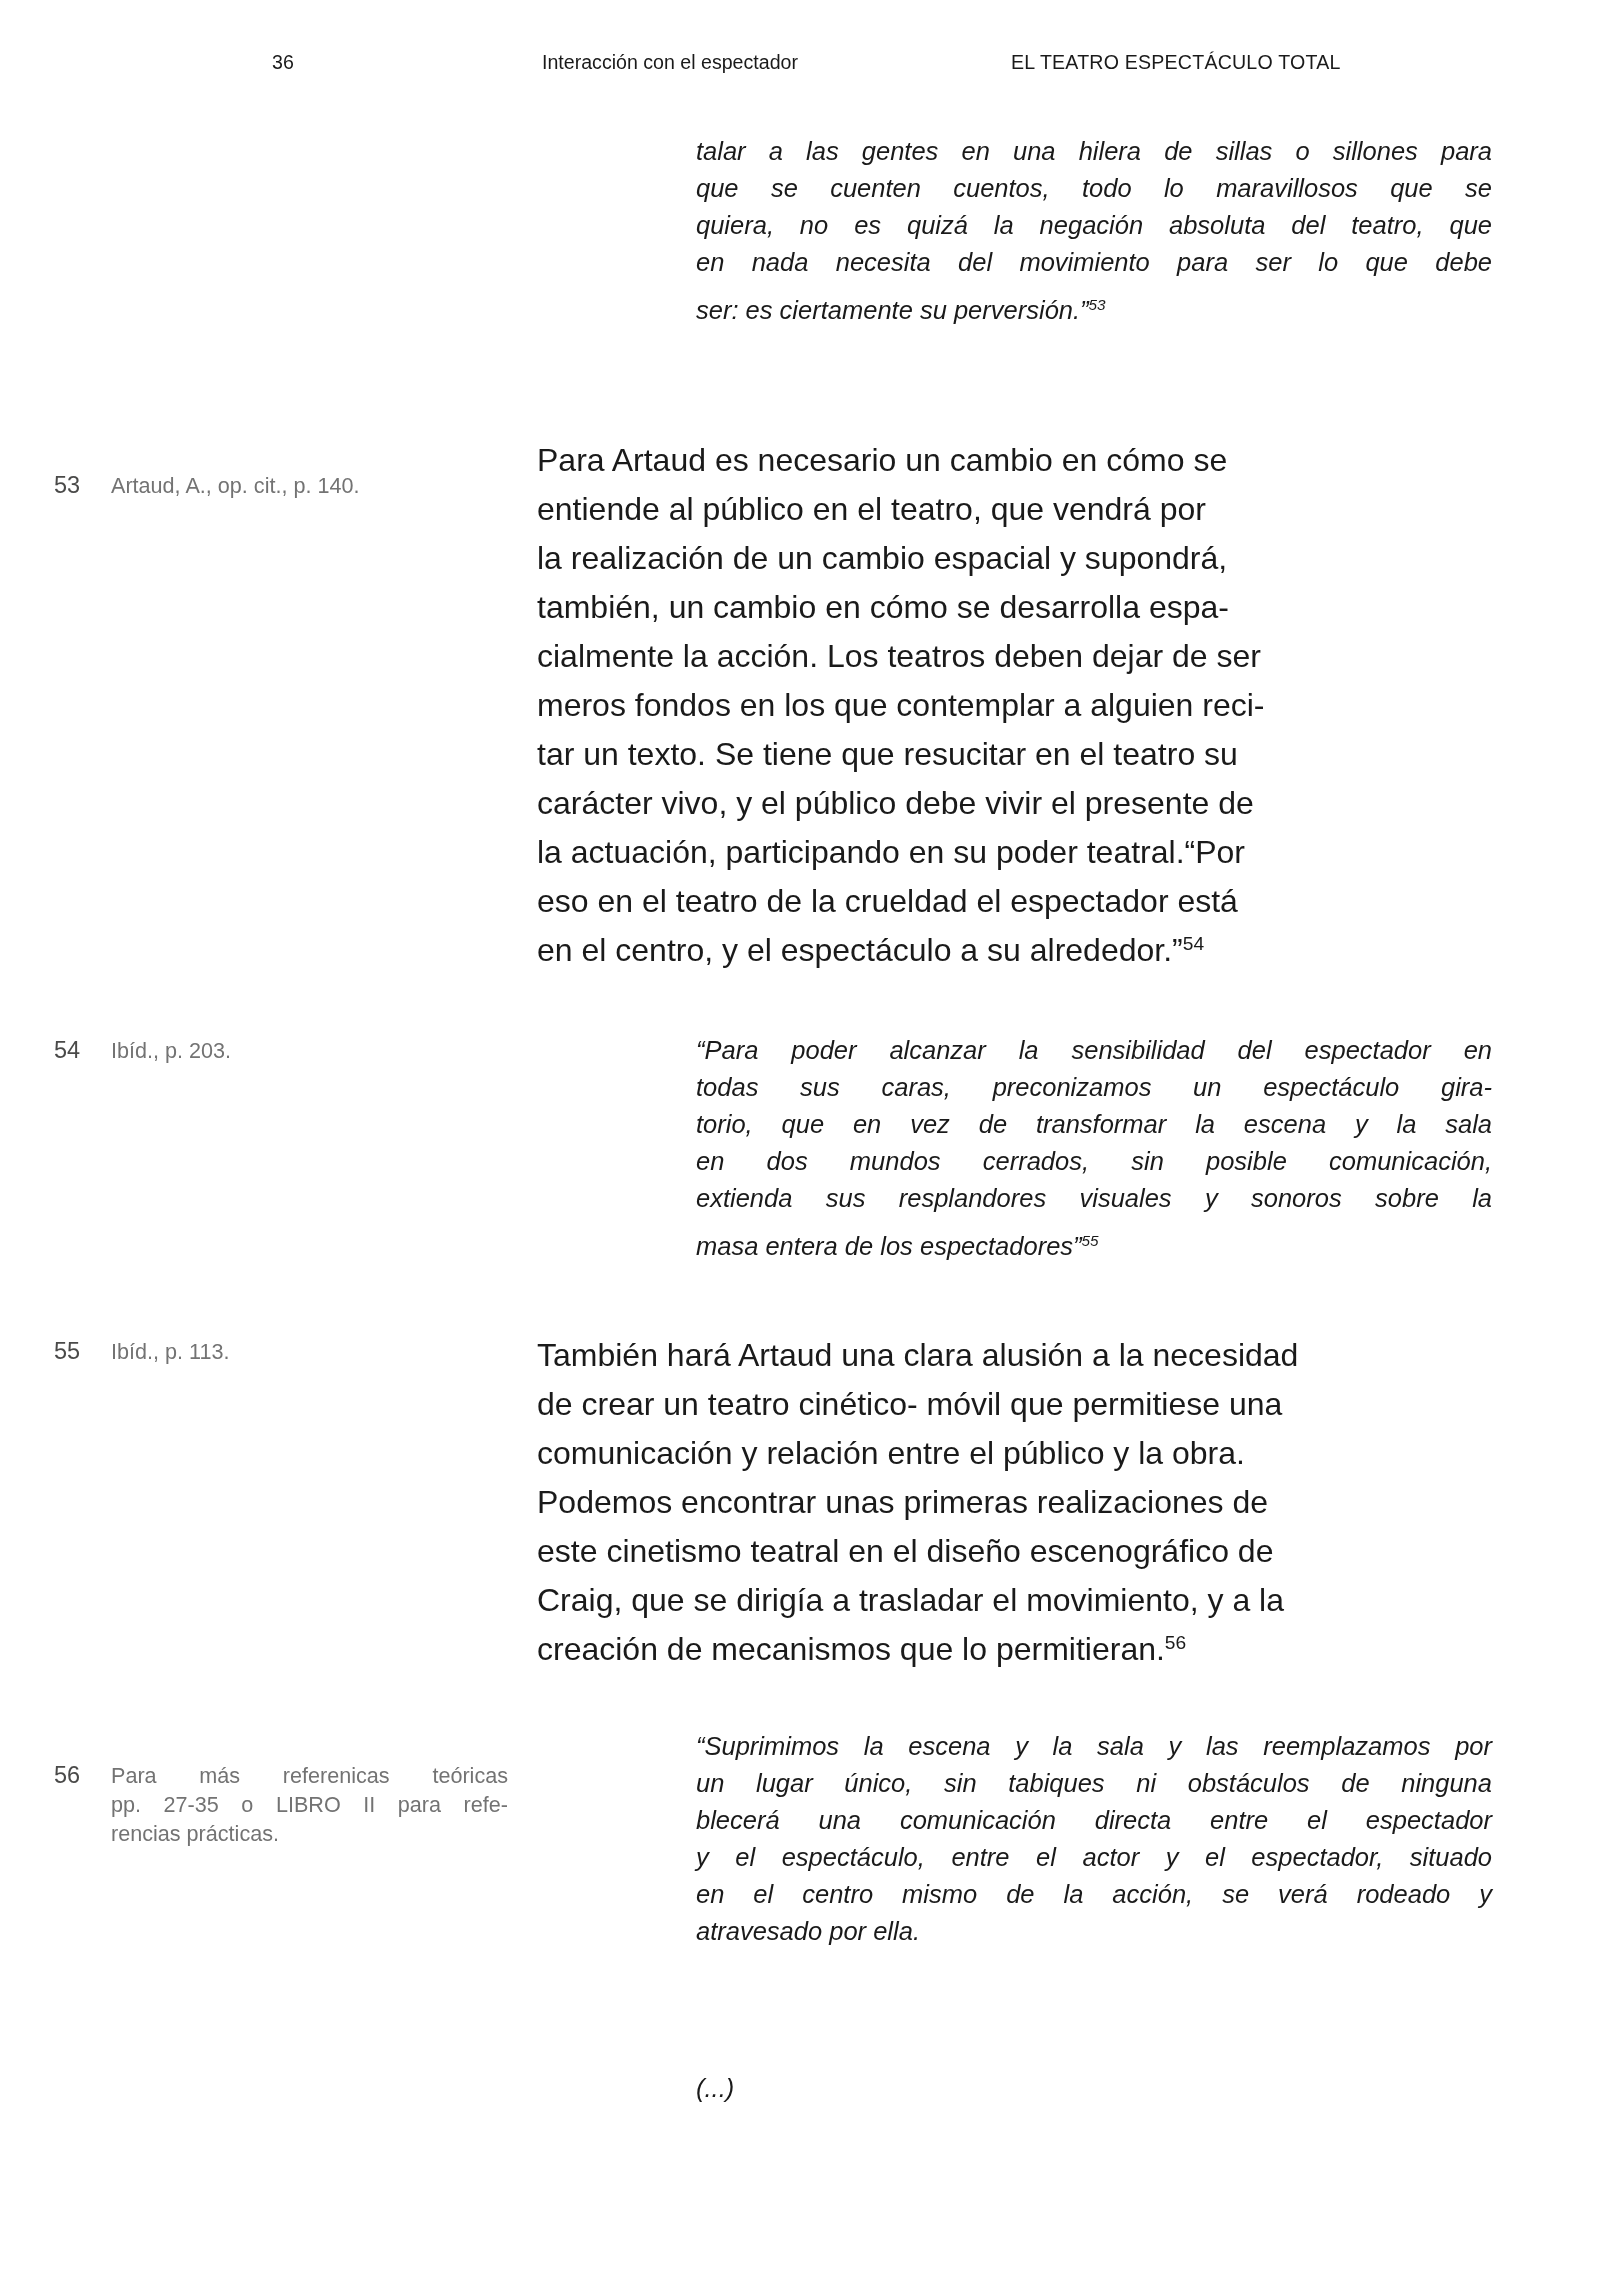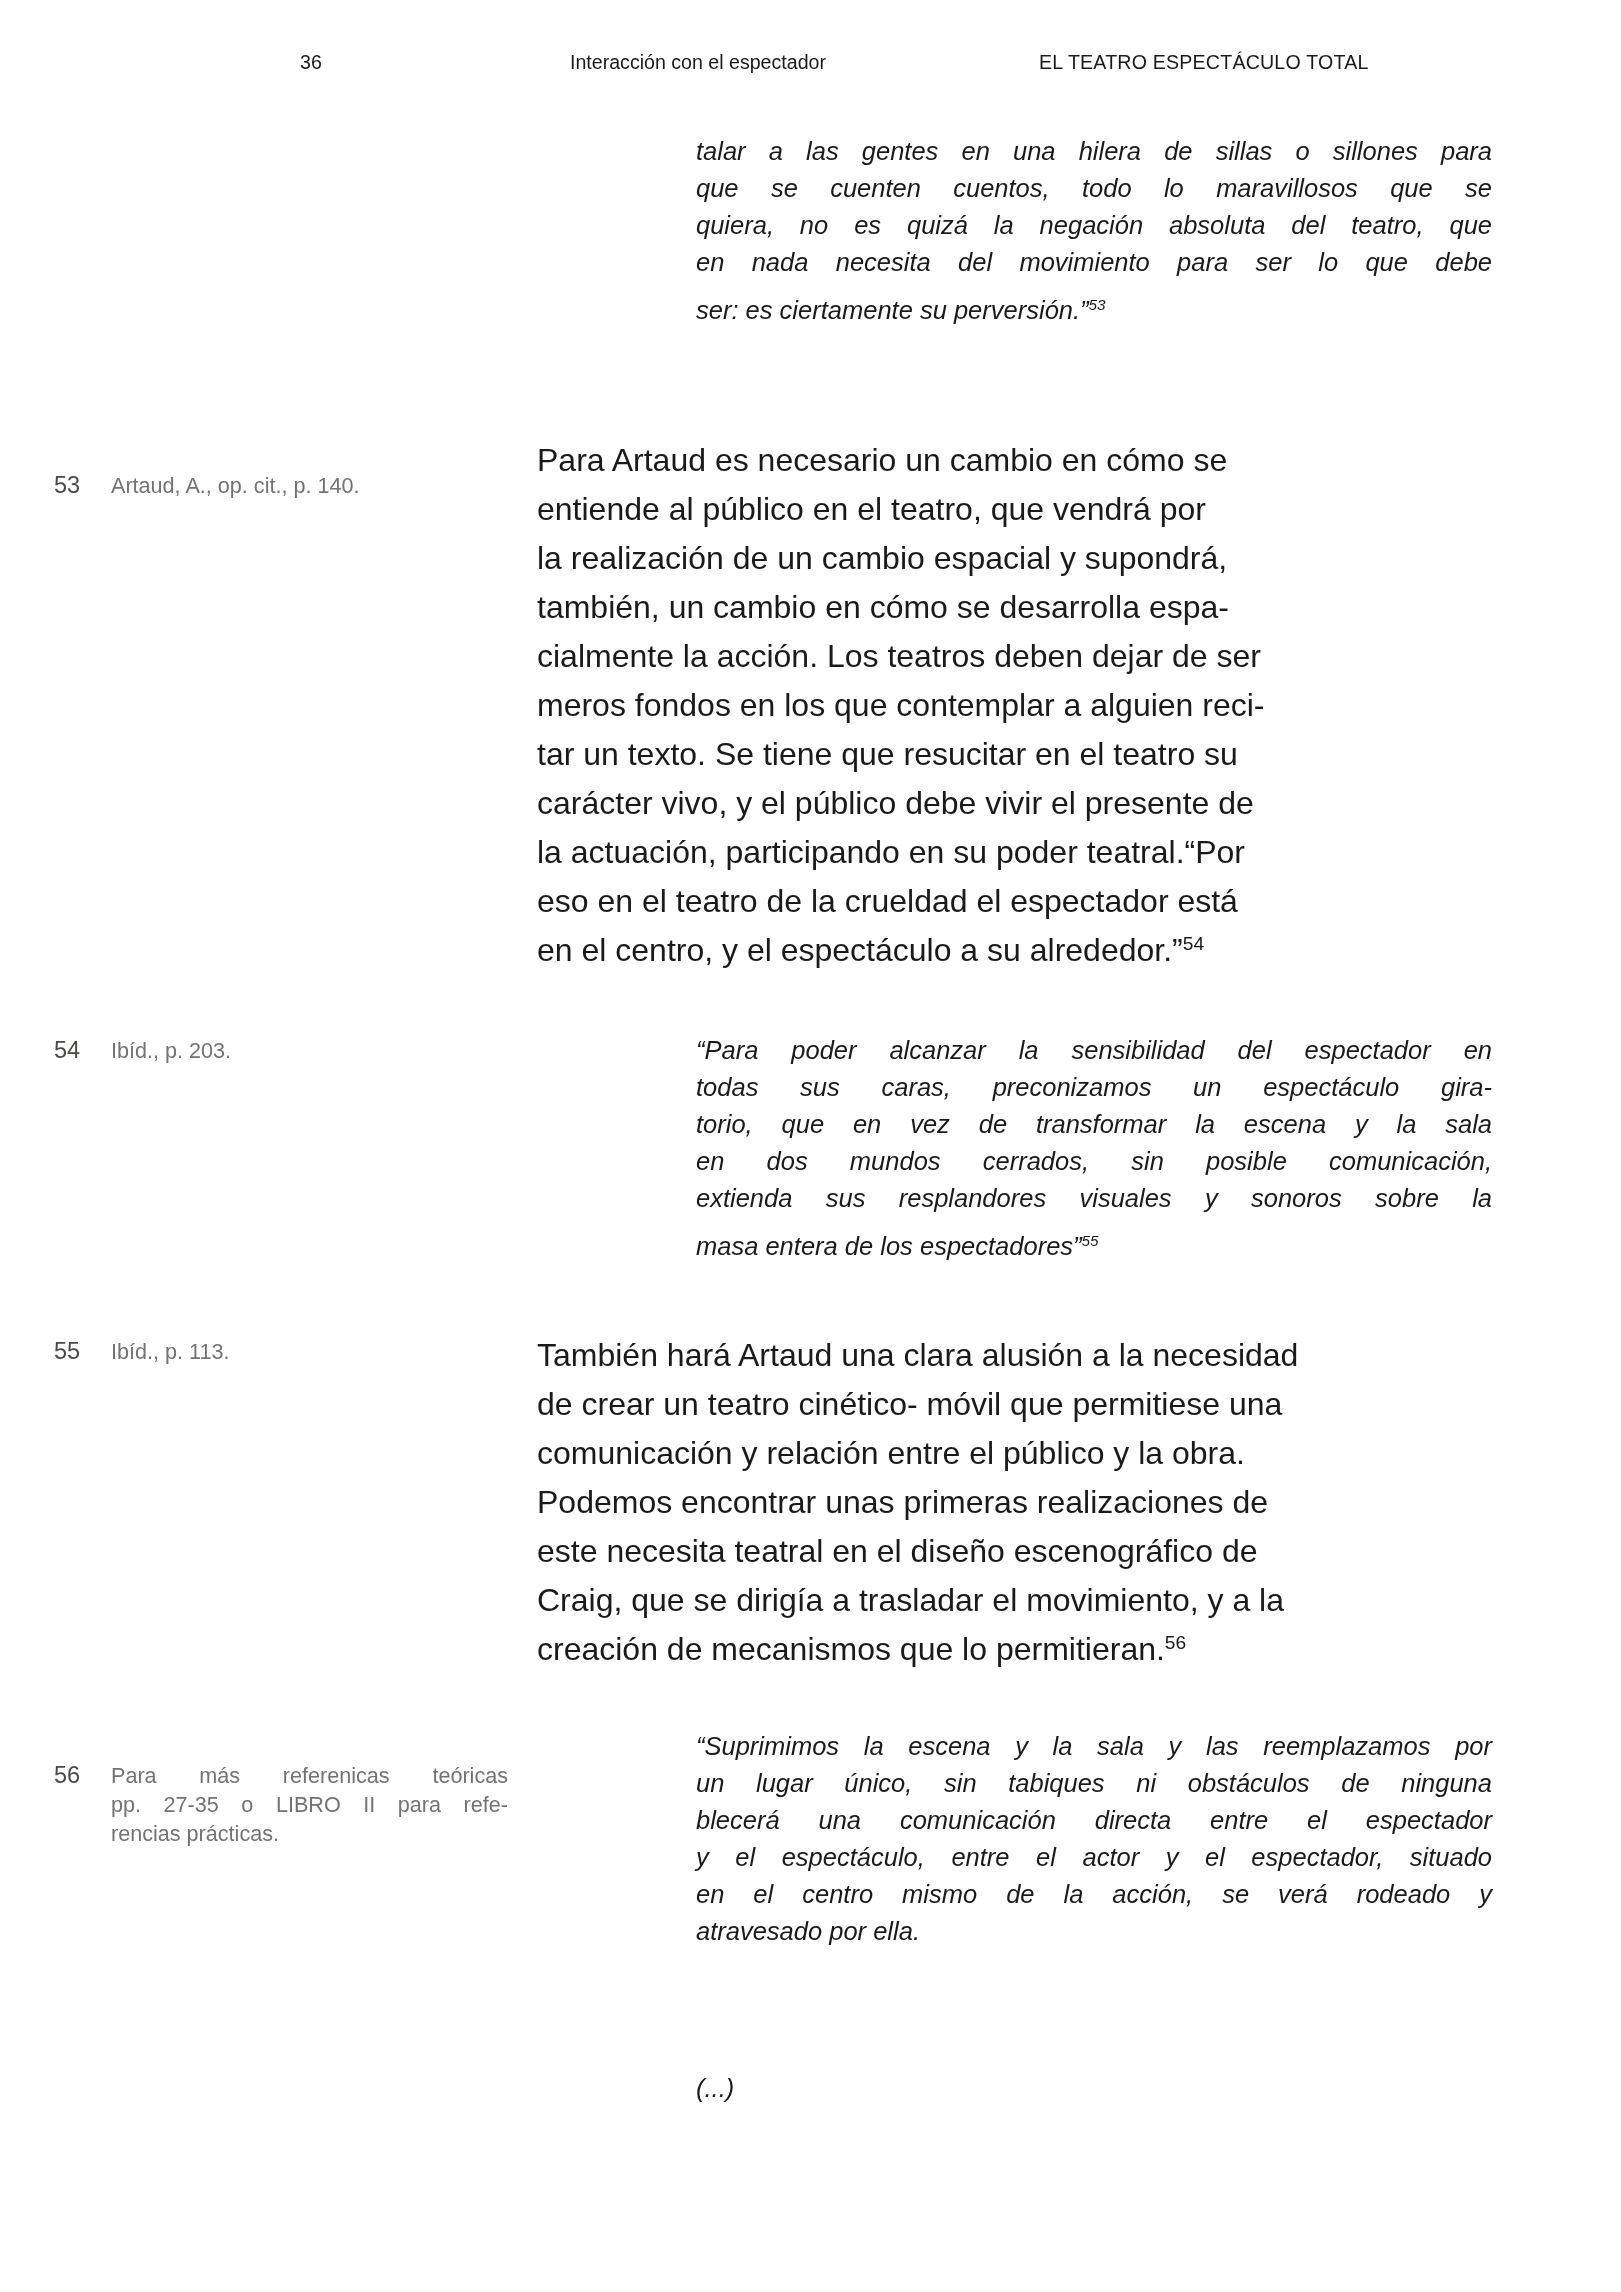--- a/index.html
+++ b/index.html
@@ -18,21 +18,20 @@
   }
 
   
   .hdr {
     position: absolute;
     top: 51px;
     font-size: 19.6px;
     line-height: 23.5px;
     color: #1a1a1a;
     white-space: nowrap;
-    margin-left: 28px;
   }
   #hdr-page    { left: 272px; }
   #hdr-section { left: 542px; }
   #hdr-book    { left: 1011px; letter-spacing: 0.2px; }
 
   
   .block { position: absolute; }
   .b-quote {
     left: 696px;
     width: 796px;
@@ -154,21 +153,21 @@
       <div class="line just">torio, que en vez de transformar la escena y la sala</div>
       <div class="line just">en dos mundos cerrados, sin posible comunicación,</div>
       <div class="line just">extienda sus resplandores visuales y sonoros sobre la</div>
       <div class="line lastgap">masa entera de los espectadores”<sup>55</sup></div>
     </div>
   <div class="block b-body" id="block-3">
       <div class="line">También hará Artaud una clara alusión a la necesidad</div>
       <div class="line">de crear un teatro cinético- móvil que permitiese una</div>
       <div class="line">comunicación y relación entre el público y la obra.</div>
       <div class="line">Podemos encontrar unas primeras realizaciones de</div>
-      <div class="line">este necesita teatral en el diseño escenográfico de</div>
+      <div class="line">este cinetismo teatral en el diseño escenográfico de</div>
       <div class="line">Craig, que se dirigía a trasladar el movimiento, y a la</div>
       <div class="line">creación de mecanismos que lo permitieran.<sup>56</sup></div>
     </div>
   <div class="block b-quote" id="block-4">
       <div class="line just">“Suprimimos la escena y la sala y las reemplazamos por</div>
       <div class="line just">un lugar único, sin tabiques ni obstáculos de ninguna</div>
       <div class="line just">blecerá una comunicación directa entre el espectador</div>
       <div class="line just">y el espectáculo, entre el actor y el espectador, situado</div>
       <div class="line just">en el centro mismo de la acción, se verá rodeado y</div>
       <div class="line">atravesado por ella.</div>

